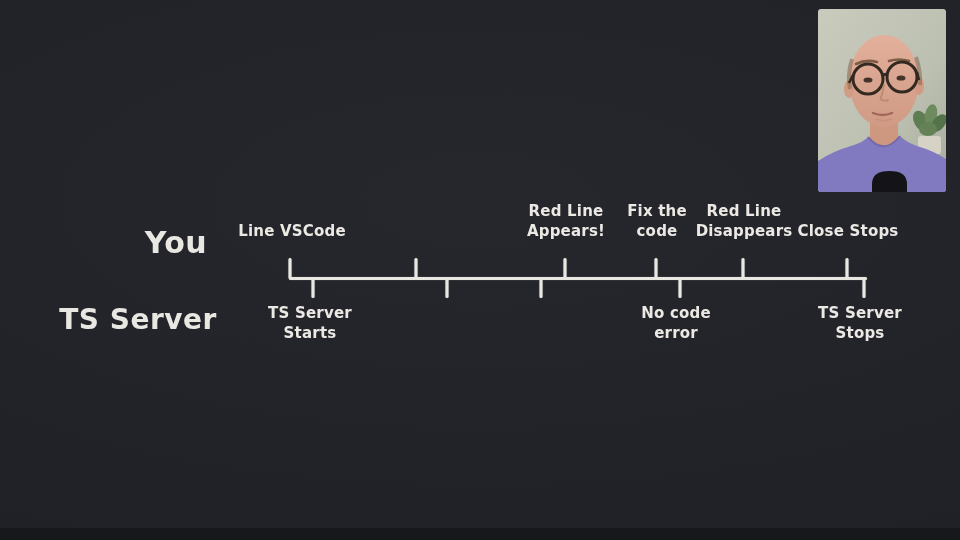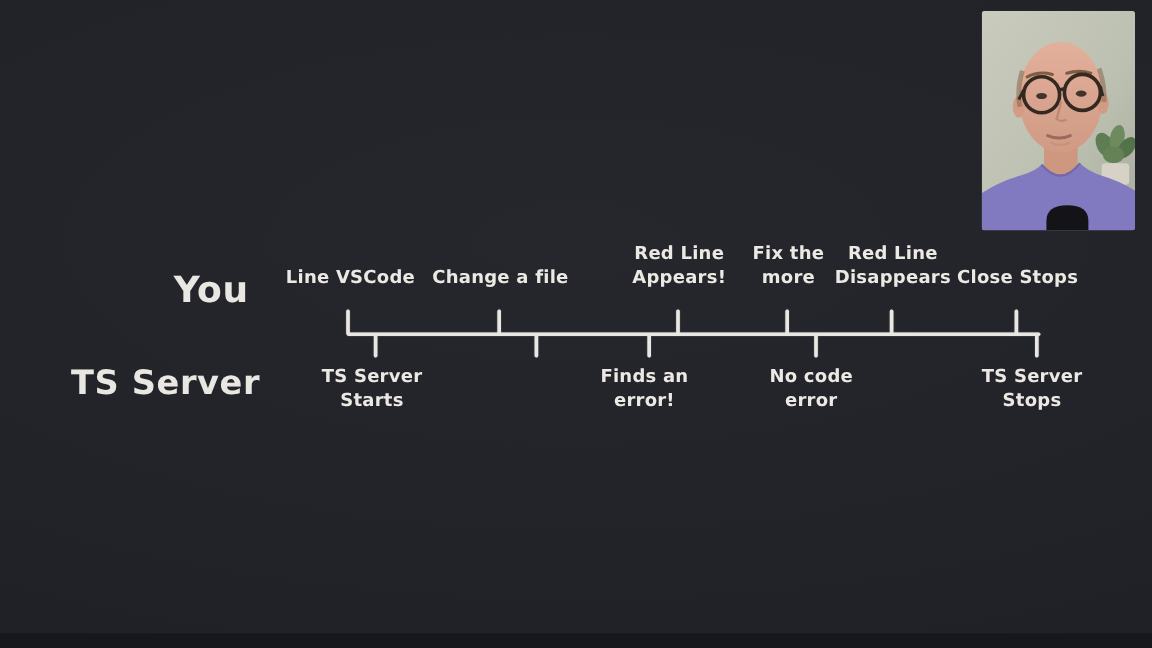--- a/index.html
+++ b/index.html
@@ -81,33 +81,30 @@
   <div class="tick up" style="left:743px"></div>
   <div class="tick up" style="left:847px"></div>
 
   <div class="tick down" style="left:313px"></div>
   <div class="tick down" style="left:447px"></div>
   <div class="tick down" style="left:541px"></div>
   <div class="tick down" style="left:680px"></div>
   <div class="tick down" style="left:864px"></div>
 
   <div class="evt top" style="left:292px">Line VSCode</div>
-  <div class="evt top" style="left:417px">Change a file</div>
   <div class="evt top" style="left:566px">Red Line
 Appears!</div>
   <div class="evt top" style="left:657px">Fix the
-more</div>
+code</div>
   <div class="evt top" style="left:744px">Red Line
 Disappears</div>
   <div class="evt top" style="left:848px">Close Stops</div>
 
   <div class="evt bot" style="left:310px">TS Server
 Starts</div>
-  <div class="evt bot" style="left:537px">Finds an
-error!</div>
   <div class="evt bot" style="left:676px">No code
 error</div>
   <div class="evt bot" style="left:860px">TS Server
 Stops</div>
 
   <div class="webcam">
     <svg viewBox="0 0 128 183" width="128" height="183">
       <defs>
         <linearGradient id="wall" x1="0" y1="0" x2="1" y2="1">
           <stop offset="0" stop-color="#c9cbbd"></stop>

